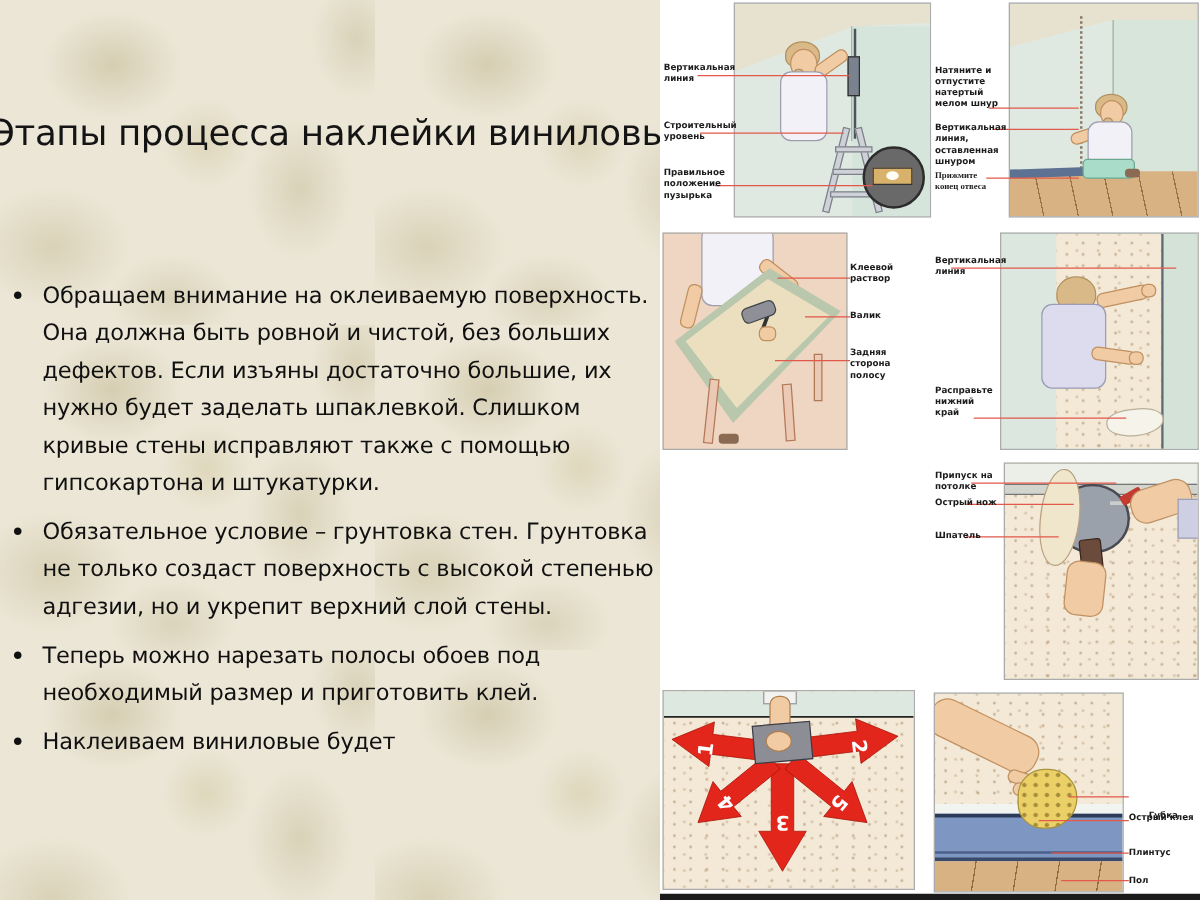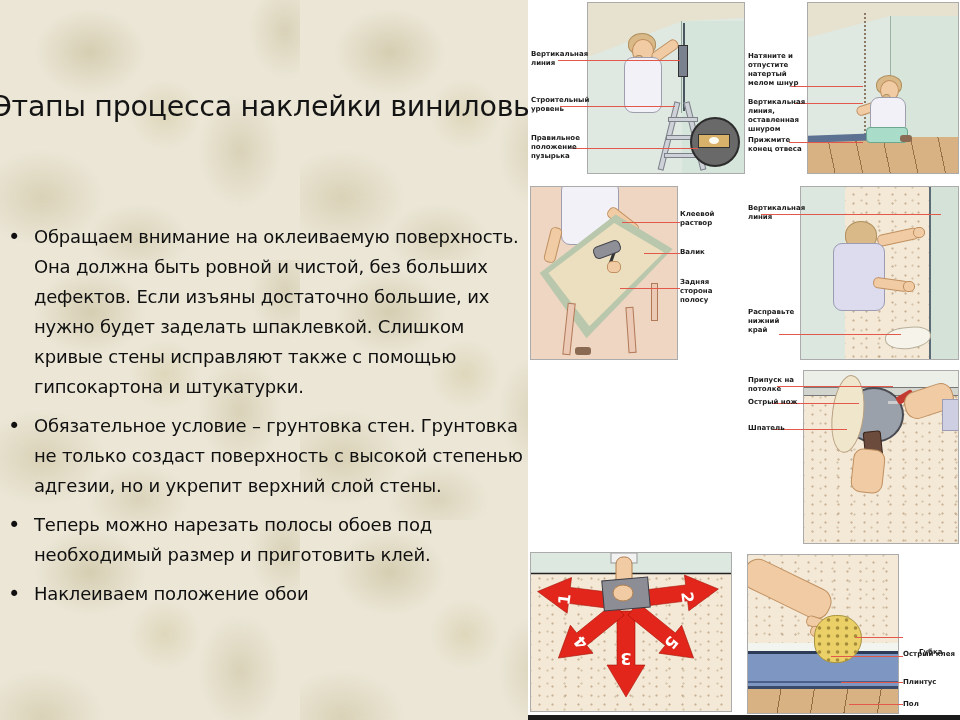--- a/index.html
+++ b/index.html
@@ -71,21 +71,21 @@
     <div class="bullet">
       <span class="dot">•</span>
       <span class="btxt">Обязательное условие – грунтовка стен. Грунтовка не только создаст поверхность с высокой степенью адгезии, но и укрепит верхний слой стены.</span>
     </div>
     <div class="bullet">
       <span class="dot">•</span>
       <span class="btxt"> Теперь можно нарезать полосы обоев под необходимый размер и приготовить клей.</span>
     </div>
     <div class="bullet">
       <span class="dot">•</span>
-      <span class="btxt">Наклеиваем положение обои</span>
+      <span class="btxt">Наклеиваем виниловые будет</span>
     </div>
   </div>
 
   <div class="grid">
 
     <section class="panel" style="left:0;top:4;width:217px;height:174px;">
       <div class="illus" style="left:59px;top:2px;width:156px;height:170px;">
         <div class="ceiling" style="height:54px;clip-path:polygon(0 0,100% 0,100% 28%,60% 34%,0 100%);"></div>
         <div class="shape" style="left:93px;top:18px;width:1px;height:92px;background:#93a89c;"></div>
         <div class="shape" style="left:94px;right:0;top:18px;bottom:0;background:#d6e5db;"></div>
@@ -127,21 +127,21 @@
         <div class="pony" style="left:74px;top:91px;width:7px;height:12px;"></div>
         <div class="limb" style="left:48px;top:100px;width:26px;height:8px;transform:rotate(-18deg);"></div>
         <div class="torso" style="left:62px;top:94px;width:34px;height:36px;"></div>
         <div class="pants" style="left:58px;top:124px;width:40px;height:14px;"></div>
         <div class="shoe" style="left:92px;top:132px;width:12px;height:7px;"></div>
       </div>
       <div class="lbl" style="left:3px;top:52px;width:56px;">Натяните и отпустите натертый мелом шнур</div>
       <i class="leader" style="left:46px;top:86px;width:72px;"></i>
       <div class="lbl" style="left:3px;top:98px;width:58px;">Вертикальная линия, оставленная шнуром</div>
       <i class="leader" style="left:50px;top:103px;width:68px;"></i>
-      <div class="lbl" style="left:3px;top:136px;width:54px;">Прижмите конец отвеса</div>
+      <div class="lbl" style="left:3px;top:136px;width:54px;font-family:Liberation Serif, serif;">Прижмите конец отвеса</div>
       <i class="leader" style="left:44px;top:142px;width:74px;"></i>
     </section>
 
     <section class="panel" style="left:0;top:184px;width:217px;height:176px;padding-left:12px;">
       <div class="illus" style="left:2px;top:2px;width:146px;height:172px;background:#eed6c2;">
         <div class="torso" style="left:30px;top:-6px;width:56px;height:62px;"></div>
         <div class="limb" style="left:74px;top:28px;width:34px;height:10px;transform:rotate(38deg);"></div>
         <div class="limb" style="left:16px;top:40px;width:10px;height:34px;transform:rotate(14deg);"></div>
         <div class="shape" style="left:0;top:0;width:146px;height:172px;background:#b9c7ac;clip-path:polygon(6% 50%,58% 16%,97% 36%,38% 88%);"></div>
         <div class="shape" style="left:0;top:0;width:146px;height:172px;background:#ecdfc0;clip-path:polygon(12% 50%,57% 21%,91% 38%,40% 81%);"></div>

